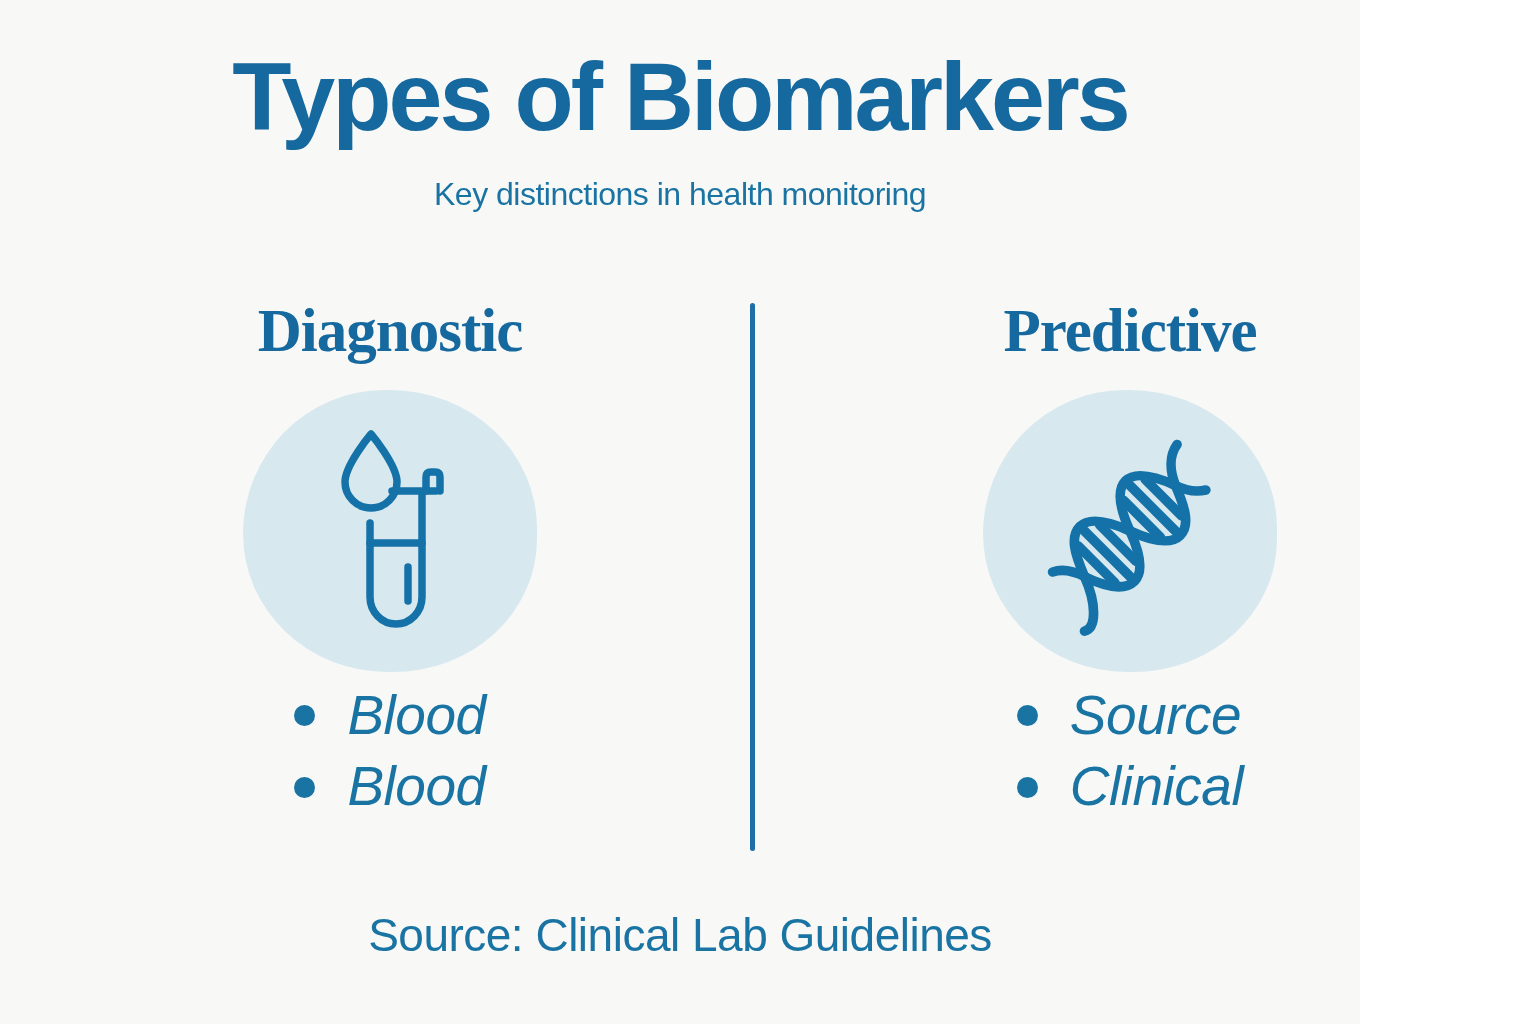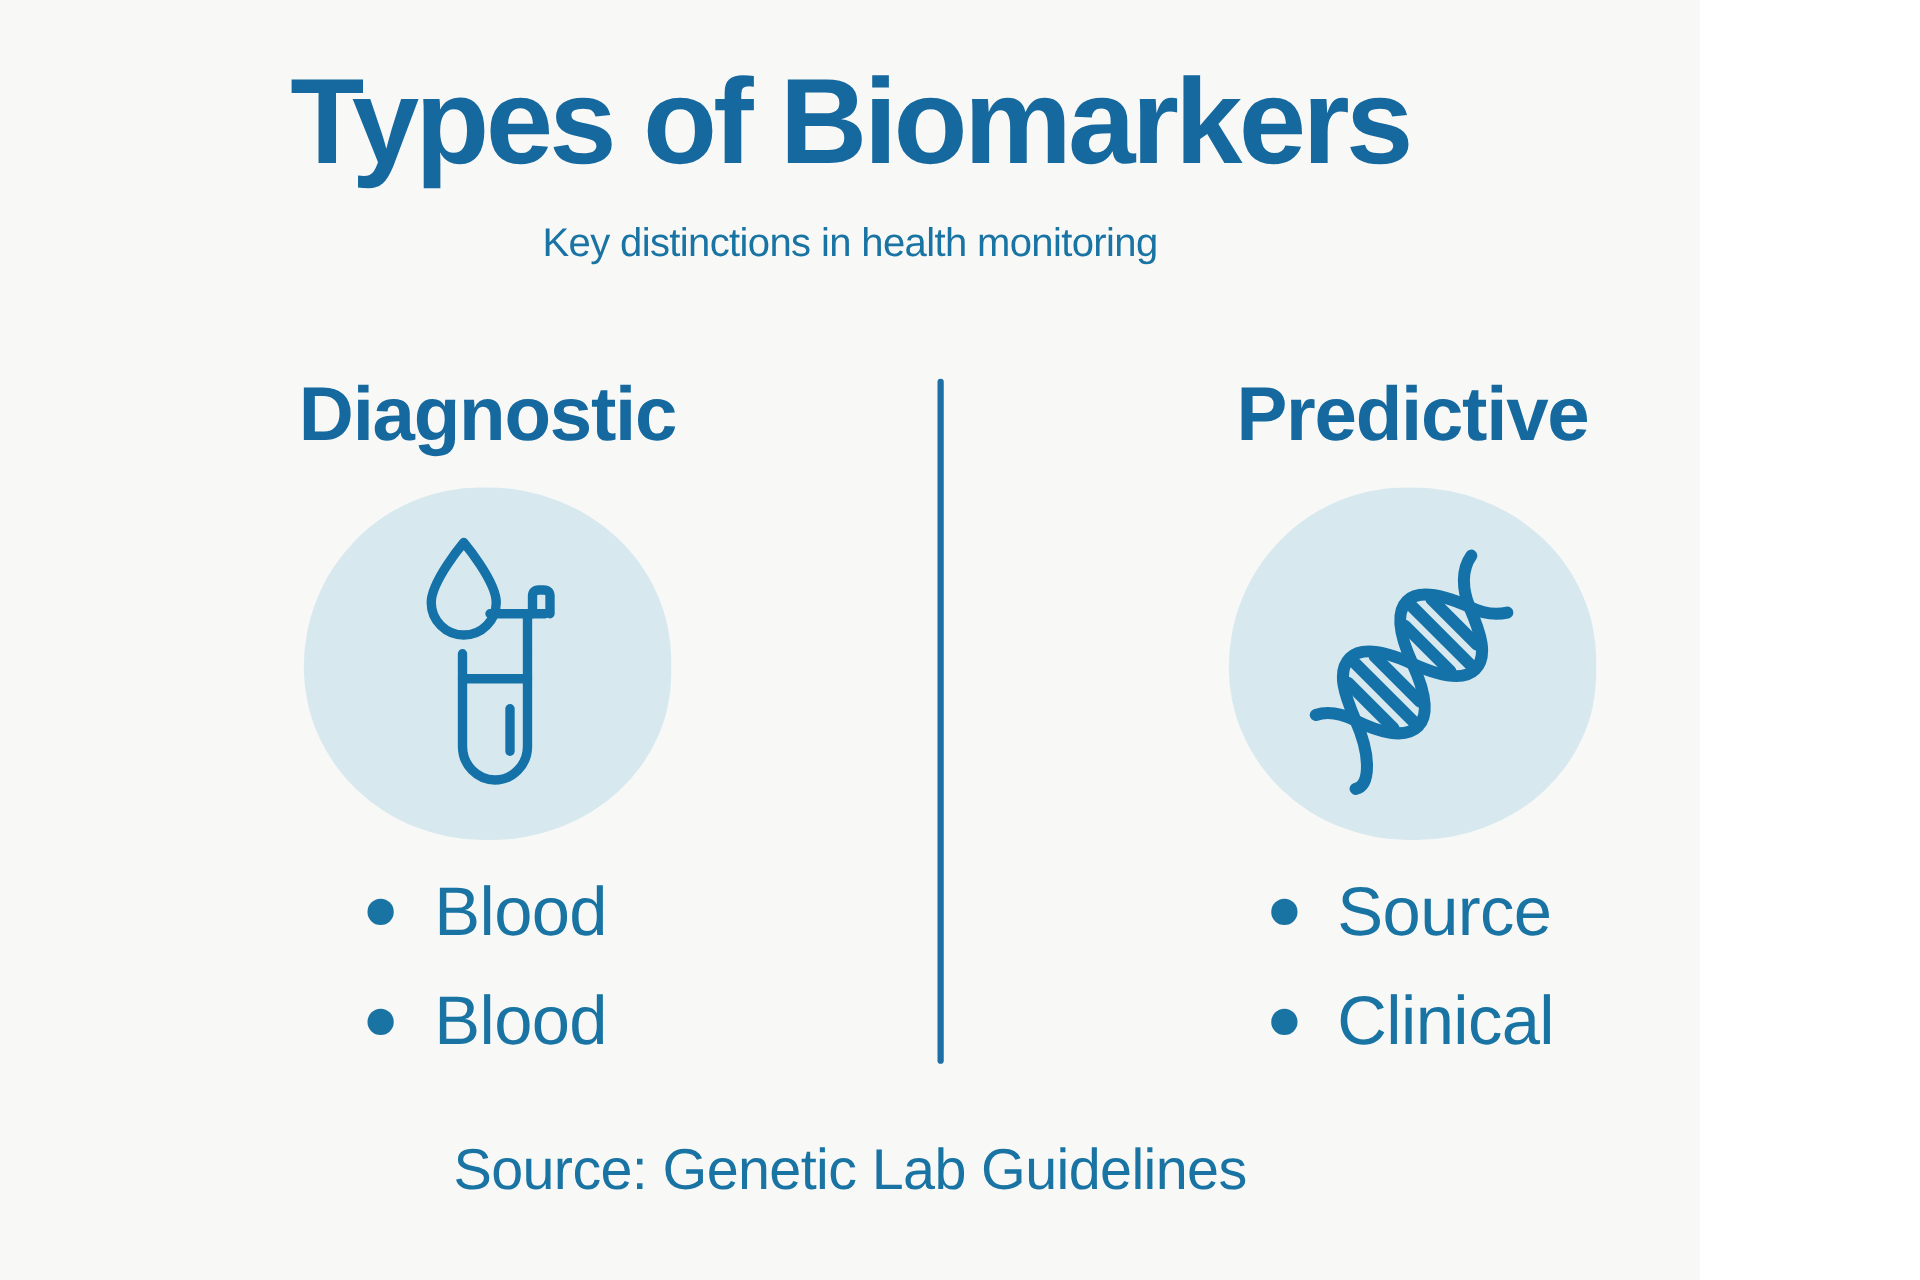--- a/index.html
+++ b/index.html
@@ -56,41 +56,43 @@
     align-items: center;
   }
   .column.left  { left: 40px; }
   .column.right { left: 780px; }
   .col-heading {
     font-size: 61px;
     font-weight: 700;
     letter-spacing: -1px;
     color: var(--heading, #16699e);
     line-height: 1.15;
+    font-family: Liberation Serif, serif;
   }
   .icon-circle {
     margin-top: 24px;
     width: 294px;
     height: 282px;
     background: var(--circle, #d7e9ef);
     border-radius: 49% 51% 50% 50% / 52% 50% 48% 50%;
     display: flex;
     align-items: center;
     justify-content: center;
   }
   .icon-circle svg {
     display: block;
     color: var(--icon, #1472a8);
   }
   .bullet-list {
-    margin-top: 26px;
+    margin-top: 12px;
     display: flex;
     flex-direction: column;
     align-items: flex-start;
-    gap: 24px;
+    gap: 8px;
+    font-style: italic;
   }
   .bullet-item {
     display: flex;
     align-items: center;
     gap: 32px;
     font-size: 55px;
     font-weight: 500;
     letter-spacing: -0.5px;
     color: var(--body, #1974a3);
     line-height: 1.15;
@@ -181,15 +183,15 @@
         <span class="bullet-dot"></span>
         <span>Source</span>
       </div>
       <div class="bullet-item">
         <span class="bullet-dot"></span>
         <span>Clinical</span>
       </div>
     </div>
   </div>
 
-  <div class="source">Source: Genetic Lab Guidelines</div>
+  <div class="source">Source: Clinical Lab Guidelines</div>
 
 </div>
 
 </body></html>

